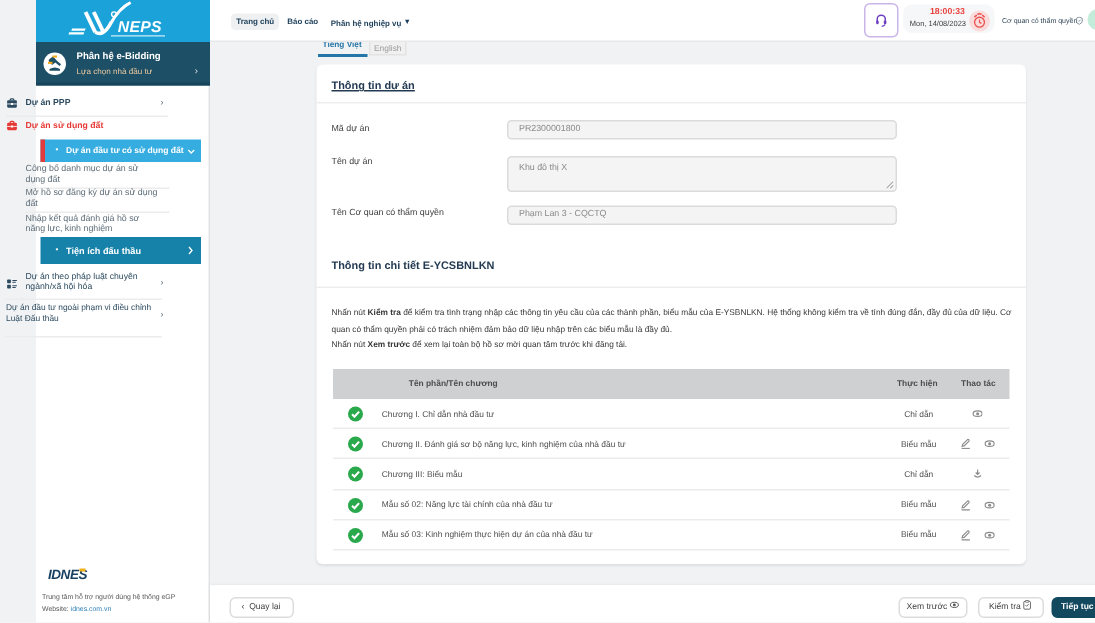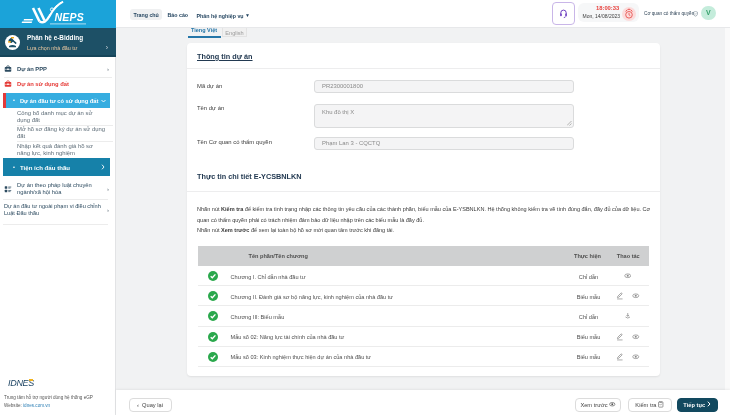--- a/index.html
+++ b/index.html
@@ -1,18 +1,18 @@
 <!DOCTYPE html>
 <html><head>
 <meta charset="utf-8">
 <style>
 * { margin:0; padding:0; box-sizing:border-box; }
 html,body { width:730px; height:415px; font-family:"Liberation Sans",sans-serif; background:#f1f2f3; overflow:hidden; }
 #page { position:relative; width:730px; height:415px; }
-.abs { position:absolute; }
+.abs { position:absolute;margin-left:24px; }
 
 
 #sidebar { left:0; top:0; width:116px; height:415px; background:#fff; border-right:1px solid #e2e3e5; }
 #logo { left:0; top:0; width:116px; height:28px; background:#1ba3d9; }
 #ebid { left:0; top:28px; width:116px; height:29px; background:#1d5066; border-bottom:2px solid #16455a; }
 #ebid .circ { position:absolute; left:5px; top:6.5px; width:15px; height:15px; background:#fff; border-radius:50%; }
 #ebid .t1 { position:absolute; left:27px; top:6px; font-size:6.4px; font-weight:bold; color:#fff; }
 #ebid .t2 { position:absolute; left:27px; top:17px; font-size:5.4px; color:#ecc9a1; }
 #ebid .ch { position:absolute; right:8px; top:16px; font-size:7px; color:#cfd8dd; }
 
@@ -29,21 +29,21 @@
 #act .c { position:absolute; right:6px; top:4px; color:#fff; font-size:6px; }
 
 .sub { position:absolute; left:17px; width:96px; font-size:5.9px; color:#5e6d78; line-height:7.1px; }
 
 #teal { left:3px; top:158px; width:106.5px; height:18px; background:#1681a9; }
 #teal .b { position:absolute; left:10px; top:5.5px; color:#fff; font-size:5.5px; }
 #teal .t { position:absolute; left:17px; top:5.5px; color:#fff; font-size:6.1px; font-weight:bold; }
 #teal .c { position:absolute; right:6px; top:5px; color:#fff; font-size:6.5px; }
 
 #foot { left:8px; top:378px; width:105px; }
-#foot .lg { font-size:9px; font-weight:normal; font-style:italic; color:#173f5f; letter-spacing:-0.3px; }
+#foot .lg { font-size:9px; font-weight:bold; font-style:italic; color:#173f5f; letter-spacing:-0.3px; }
 #foot .l1 { position:absolute; left:-4px; top:17px; width:110px; font-size:4.6px; color:#555; white-space:nowrap; }
 #foot .l2 { position:absolute; left:-4px; top:24.5px; width:110px; font-size:4.6px; color:#555; }
 #foot .l2 a { color:#2d7fb5; text-decoration:none; }
 
 
 #topbar { left:116px; top:0; width:614px; height:28px; background:#fff; border-bottom:1px solid #e7e8ea; }
 .nav { position:absolute; font-size:5.3px; font-weight:bold; color:#1c3e5a; white-space:nowrap; }
 #nv1 { left:130px; top:9px; background:#eff0f1; border-radius:3px; padding:2.5px 3.5px; }
 #nv2 { left:167.5px; top:11.5px; }
 #nv3 { left:196.5px; top:11.5px; }
@@ -247,21 +247,21 @@
     <div class="lbl" style="top:62px;">Tên dự án</div>
     <div class="inp" style="top:60.5px;height:24px;line-height:9px;padding-top:3px;">Khu đô thị X
       <svg style="position:absolute;right:1px;bottom:1px;" width="5" height="5" viewBox="0 0 5 5">
           <path d="M4.5 0 L0 4.5 M4.5 2.5 L2.5 4.5" stroke="#9a9a9a" stroke-width="0.7"></path>
         </svg>
     </div>
 
     <div class="lbl" style="top:96px;">Tên Cơ quan có thẩm quyền</div>
     <div class="inp" style="top:93.5px;height:13px;line-height:11.5px;">Phạm Lan 3 - CQCTQ</div>
 
-    <div class="sect" style="top:129px;">Thực tin chi tiết E-YCSBNLKN</div>
+    <div class="sect" style="top:129px;">Thông tin chi tiết E-YCSBNLKN</div>
     <div class="hr" style="top:148px;"></div>
 
     <div class="para" style="top:162.6px;">Nhấn nút <b>Kiểm tra</b> để kiểm tra tình trạng nhập các thông tin yêu cầu của các thành phần, biểu mẫu của E-YSBNLKN. Hệ thống không kiểm tra về tính đúng đắn, đầy đủ của dữ liệu. Cơ</div>
     <div class="para" style="top:173.6px;">quan có thẩm quyền phải có trách nhiệm đảm bảo dữ liệu nhập trên các biểu mẫu là đầy đủ.</div>
     <div class="para" style="top:184.1px;">Nhấn nút <b>Xem trước</b> để xem lại toàn bộ hồ sơ mời quan tâm trước khi đăng tải.</div>
 
     <div id="tbl">
       <div id="thead">
         <div style="left:51px;">Tên phần/Tên chương</div>
         <div style="left:370px;width:40px;text-align:center;">Thực hiện</div>

